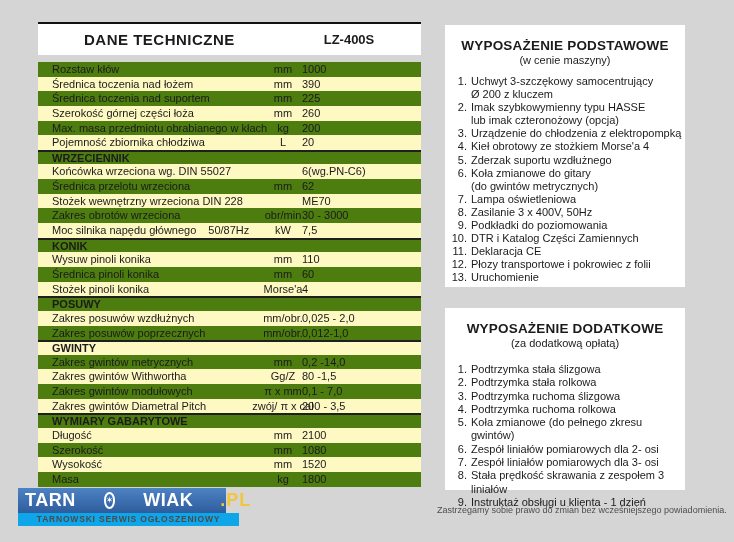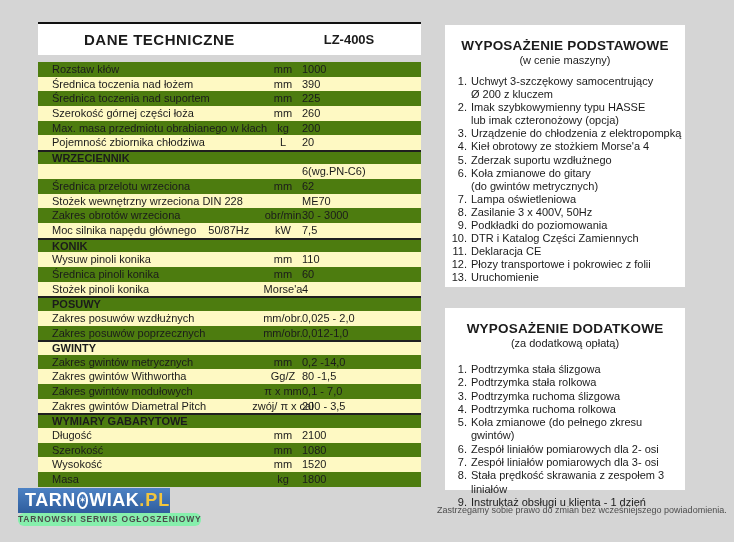--- a/index.html
+++ b/index.html
@@ -39,56 +39,56 @@
   .eq-box.add{left:445px;top:308px;width:240px;height:182px;}
   .box-title{text-align:center;font-weight:bold;font-size:13.5px;margin-top:13px;letter-spacing:.2px;}
   .box-sub{text-align:center;font-size:11px;margin-top:1px;}
   .eq-list{margin-top:9px;font-size:11px;line-height:13.1px;padding-right:2px;}
   .eq-box.add .eq-list{margin-top:14px;line-height:13.3px;}
   .eq-item{display:flex;}
   .eq-item .num{width:22px;text-align:right;margin-right:4px;flex:none;}
   .eq-item .txt{flex:1;}
   
   .logo{
-    position:absolute;left:18px;top:488px;width:152px;height:25px;
+    position:absolute;left:18px;top:488px;width:208px;height:25px;
     background:linear-gradient(180deg,#4d82c4 0%,#2e5d9d 100%);
-    display:flex;align-items:center;padding-left:7px;box-sizing:border-box;
+    display:flex;align-items:center;padding-left:7px;box-sizing:border-box;gap:27px;
   }
   .logo .brand{color:#ffffff;font-weight:bold;font-size:18px;letter-spacing:.5px;}
   .logo .star{
     display:inline-flex;align-items:center;justify-content:center;
     width:13px;height:13px;border:2.5px solid #ffffff;border-radius:50%;
     margin:0 1px;vertical-align:-2px;color:#ffffff;font-size:9px;line-height:1;
   }
   .logo .suffix{color:#f2c53d;font-weight:bold;font-size:18px;letter-spacing:1px;}
   .logo-sub{
-    position:absolute;left:18px;top:513px;width:183px;height:13px;
-    background:#86efac;color:#4b4b4b;font-size:8.5px;font-weight:bold;
-    letter-spacing:.8px;text-align:center;line-height:13px;white-space:nowrap;border-radius:6px;
+    position:absolute;left:18px;top:513px;width:221px;height:13px;
+    background:#0ea5e9;color:#4b4b4b;font-size:8.5px;font-weight:bold;
+    letter-spacing:.8px;text-align:center;line-height:13px;white-space:nowrap;
   }
   
   .disclaimer{position:absolute;left:437px;top:505px;font-size:9px;color:#4d4d4d;}
 </style>
 </head>
 <body>
 
 <div class="table-panel">
   <div class="table-header">
     <span class="table-title">DANE TECHNICZNE</span>
     <span class="table-model">LZ-400S</span>
   </div>
   <div class="table-body">
       <div class="trow"><span class="lbl">Rozstaw kłów</span><span class="unit">mm</span><span class="val">1000</span></div>
       <div class="trow stripe"><span class="lbl">Średnica toczenia nad łożem</span><span class="unit">mm</span><span class="val">390</span></div>
       <div class="trow"><span class="lbl">Średnica toczenia nad suportem</span><span class="unit">mm</span><span class="val">225</span></div>
       <div class="trow stripe"><span class="lbl">Szerokość górnej części łoża</span><span class="unit">mm</span><span class="val">260</span></div>
       <div class="trow"><span class="lbl">Max. masa przedmiotu obrabianego w kłach</span><span class="unit">kg</span><span class="val">200</span></div>
       <div class="trow stripe"><span class="lbl">Pojemność zbiornika chłodziwa</span><span class="unit">L</span><span class="val">20</span></div>
       <div class="trow section"><span class="lbl">WRZECIENNIK</span></div>
-      <div class="trow stripe"><span class="val">6(wg.PN-C6)</span></div>
+      <div class="trow stripe"><span class="lbl">Końcówka wrzeciona wg. DIN 55027</span><span class="val">6(wg.PN-C6)</span></div>
       <div class="trow"><span class="lbl">Średnica przelotu wrzeciona</span><span class="unit">mm</span><span class="val">62</span></div>
       <div class="trow stripe"><span class="lbl">Stożek wewnętrzny wrzeciona DIN 228</span><span class="val">ME70</span></div>
       <div class="trow"><span class="lbl">Zakres obrotów wrzeciona</span><span class="unit">obr/min</span><span class="val">30 - 3000</span></div>
       <div class="trow stripe"><span class="lbl">Moc silnika napędu głównego</span><span class="lbl2">50/87Hz</span><span class="unit">kW</span><span class="val">7,5</span></div>
       <div class="trow section"><span class="lbl">KONIK</span></div>
       <div class="trow stripe"><span class="lbl">Wysuw pinoli konika</span><span class="unit">mm</span><span class="val">110</span></div>
       <div class="trow"><span class="lbl">Średnica pinoli konika</span><span class="unit">mm</span><span class="val">60</span></div>
       <div class="trow stripe"><span class="lbl">Stożek pinoli konika</span><span class="unit">Morse'a</span><span class="val">4</span></div>
       <div class="trow section"><span class="lbl">POSUWY</span></div>
       <div class="trow stripe"><span class="lbl">Zakres posuwów wzdłużnych</span><span class="unit">mm/obr.</span><span class="val">0,025 - 2,0</span></div>

